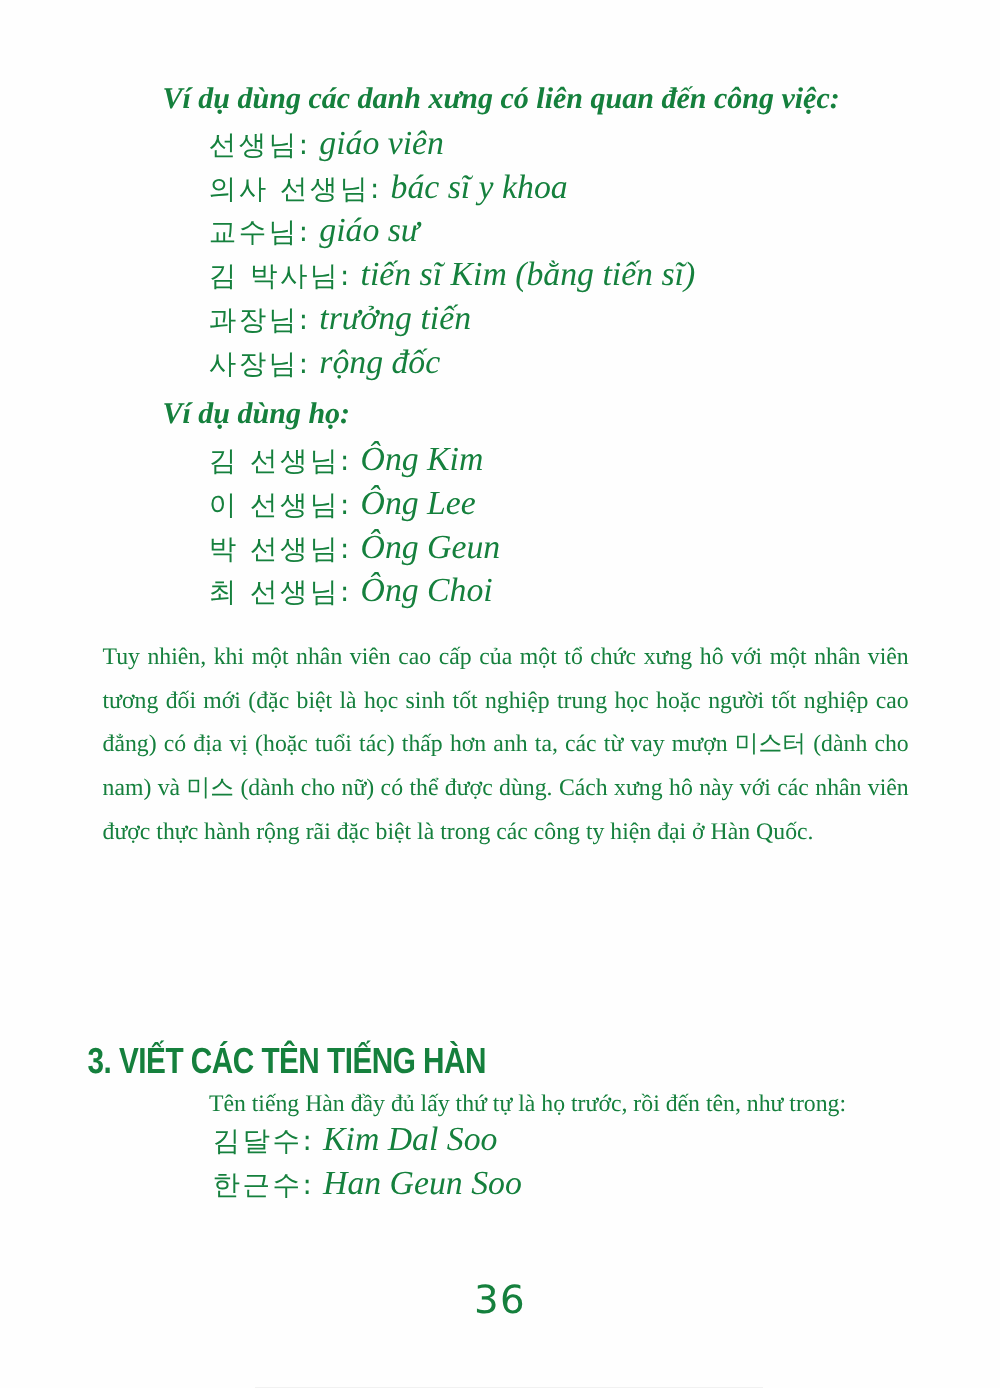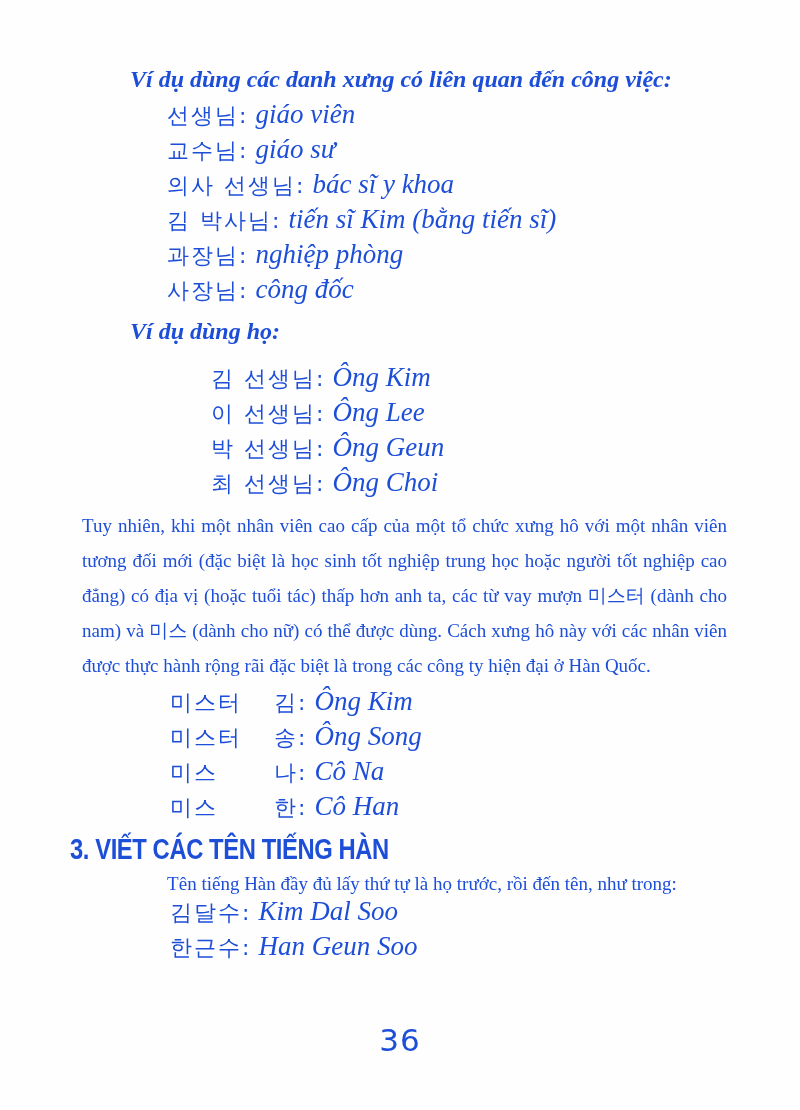--- a/index.html
+++ b/index.html
@@ -6,21 +6,21 @@
     margin: 0;
     padding: 0;
     background: #e8e8e8;
   }
   .page {
     position: relative;
     width: 800px;
     height: 1110px;
     margin: 0 auto;
     background: #fefefe;
-    color: #1d4ed8;
+    color: #15803d;
     overflow: hidden;
   }
   
   .ex-label {
     position: absolute;
     left: 130px;
     font-family: "Liberation Serif", serif;
     font-style: italic;
     font-weight: bold;
     font-size: 24px;
@@ -31,21 +31,21 @@
 
   
   .ex-list {
     position: absolute;
     left: 167px;
     list-style: none;
     margin: 0;
     padding: 0;
   }
   .list-job     { top: 97px; }
-  .list-surname { top: 360px; margin-left: 44px; }
+  .list-surname { top: 350px; }
   .list-mister  { top: 684px; left: 170px; }
   .list-names   { top: 894px; left: 170px; }
 
   .ex-item {
     height: 35px;
     line-height: 35px;
     white-space: nowrap;
   }
   .kor {
     font-family: "DejaVu Sans", sans-serif;
@@ -108,33 +108,33 @@
 
 <div class="page">
 
   <div class="ex-label label-job">Ví dụ dùng các danh xưng có liên quan đến công việc:</div>
 
   <ul class="ex-list list-job">
     <li class="ex-item">
       <span class="kor">선생님:</span><span class="viet">giáo viên</span>
     </li>
     <li class="ex-item">
-      <span class="kor">교수님:</span><span class="viet">giáo sư</span>
+      <span class="kor">의사 선생님:</span><span class="viet">bác sĩ y khoa</span>
     </li>
     <li class="ex-item">
-      <span class="kor">의사 선생님:</span><span class="viet">bác sĩ y khoa</span>
+      <span class="kor">교수님:</span><span class="viet">giáo sư</span>
     </li>
     <li class="ex-item">
       <span class="kor">김 박사님:</span><span class="viet">tiến sĩ Kim (bằng tiến sĩ)</span>
     </li>
     <li class="ex-item">
-      <span class="kor">과장님:</span><span class="viet">nghiệp phòng</span>
+      <span class="kor">과장님:</span><span class="viet">trưởng tiến</span>
     </li>
     <li class="ex-item">
-      <span class="kor">사장님:</span><span class="viet">công đốc</span>
+      <span class="kor">사장님:</span><span class="viet">rộng đốc</span>
     </li>
   </ul>
 
   <div class="ex-label label-surname">Ví dụ dùng họ:</div>
 
   <ul class="ex-list list-surname">
     <li class="ex-item">
       <span class="kor">김 선생님:</span><span class="viet">Ông Kim</span>
     </li>
     <li class="ex-item">
@@ -143,34 +143,20 @@
     <li class="ex-item">
       <span class="kor">박 선생님:</span><span class="viet">Ông Geun</span>
     </li>
     <li class="ex-item">
       <span class="kor">최 선생님:</span><span class="viet">Ông Choi</span>
     </li>
   </ul>
 
   <p class="para para-mister">Tuy nhiên, khi một nhân viên cao cấp của một tổ chức xưng hô với một nhân viên tương đối mới (đặc biệt là học sinh tốt nghiệp trung học hoặc người tốt nghiệp cao đẳng) có địa vị (hoặc tuổi tác) thấp hơn anh ta, các từ vay mượn 미스터 (dành cho nam) và 미스 (dành cho nữ) có thể được dùng. Cách xưng hô này với các nhân viên được thực hành rộng rãi đặc biệt là trong các công ty hiện đại ở Hàn Quốc.</p>
 
-  <ul class="ex-list list-mister">
-    <li class="ex-item">
-      <span class="kor col-title">미스터</span><span class="kor">김:</span><span class="viet">Ông Kim</span>
-    </li>
-    <li class="ex-item">
-      <span class="kor col-title">미스터</span><span class="kor">송:</span><span class="viet">Ông Song</span>
-    </li>
-    <li class="ex-item">
-      <span class="kor col-title">미스</span><span class="kor">나:</span><span class="viet">Cô Na</span>
-    </li>
-    <li class="ex-item">
-      <span class="kor col-title">미스</span><span class="kor">한:</span><span class="viet">Cô Han</span>
-    </li>
-  </ul>
 
   <h2 class="heading">3. VIẾT CÁC TÊN TIẾNG HÀN</h2>
 
   <p class="para para-names">Tên tiếng Hàn đầy đủ lấy thứ tự là họ trước, rồi đến tên, như trong:</p>
 
   <ul class="ex-list list-names">
     <li class="ex-item">
       <span class="kor">김달수:</span><span class="viet">Kim Dal Soo</span>
     </li>
     <li class="ex-item">

